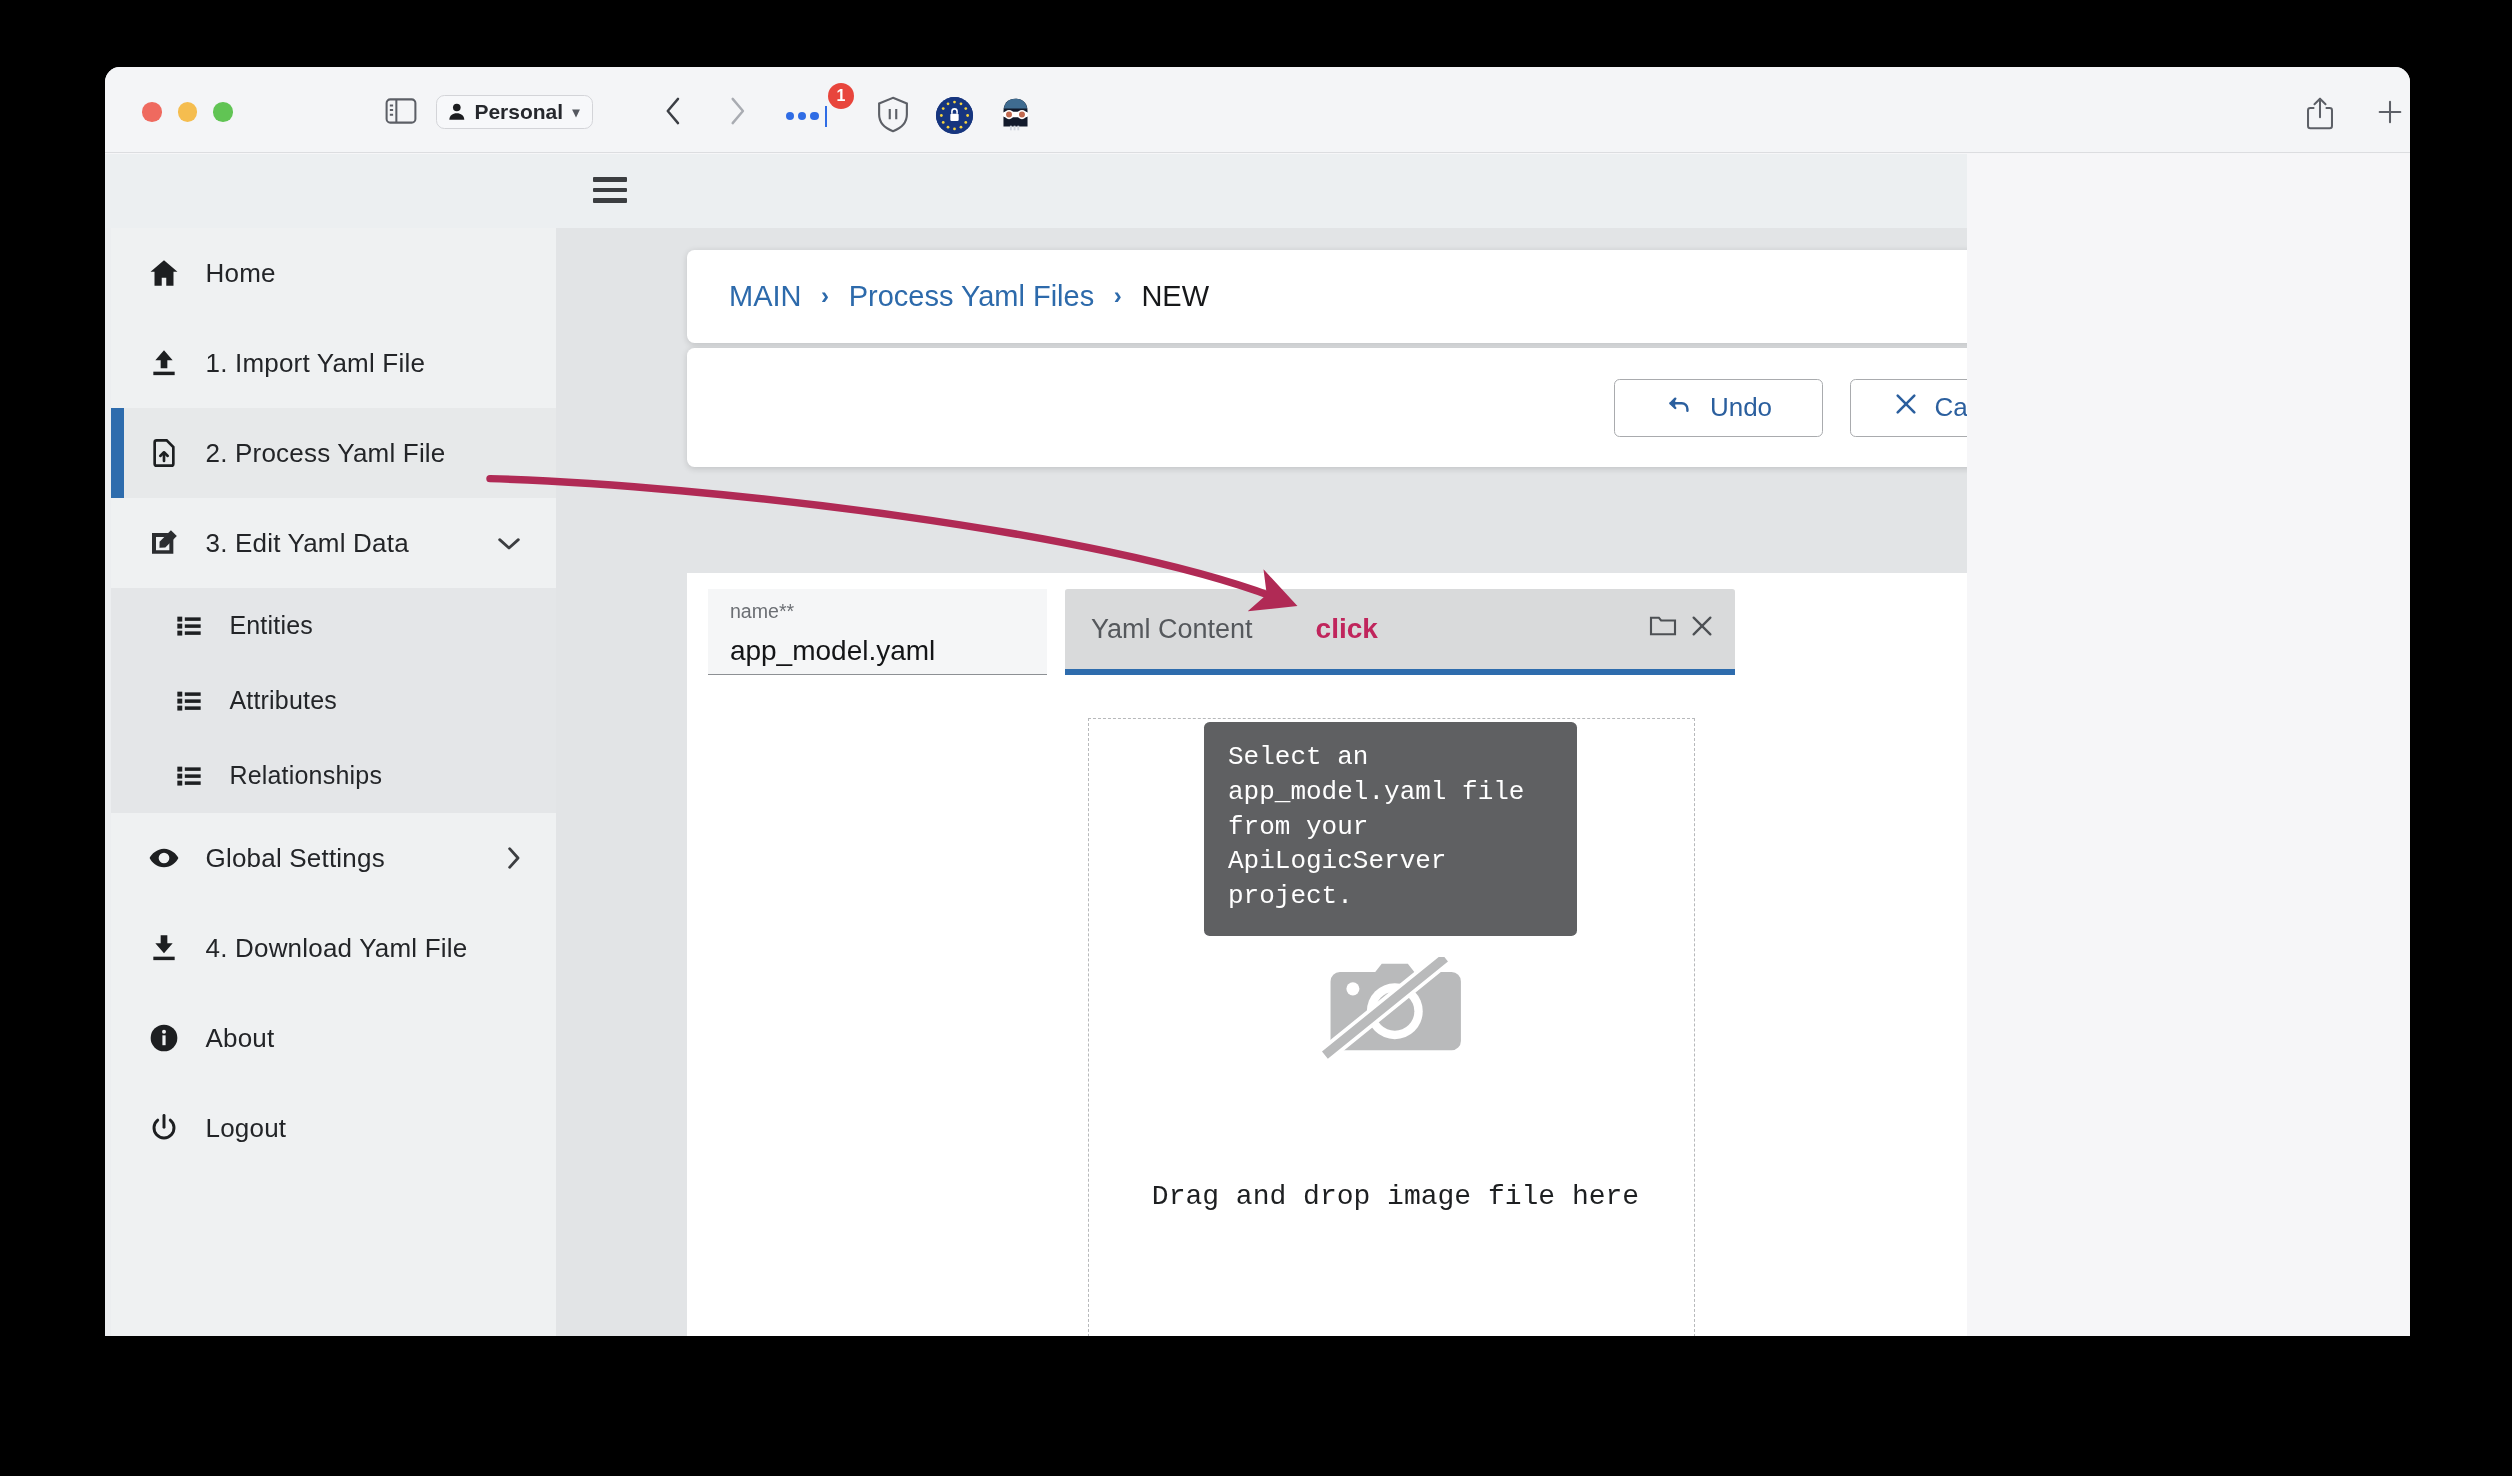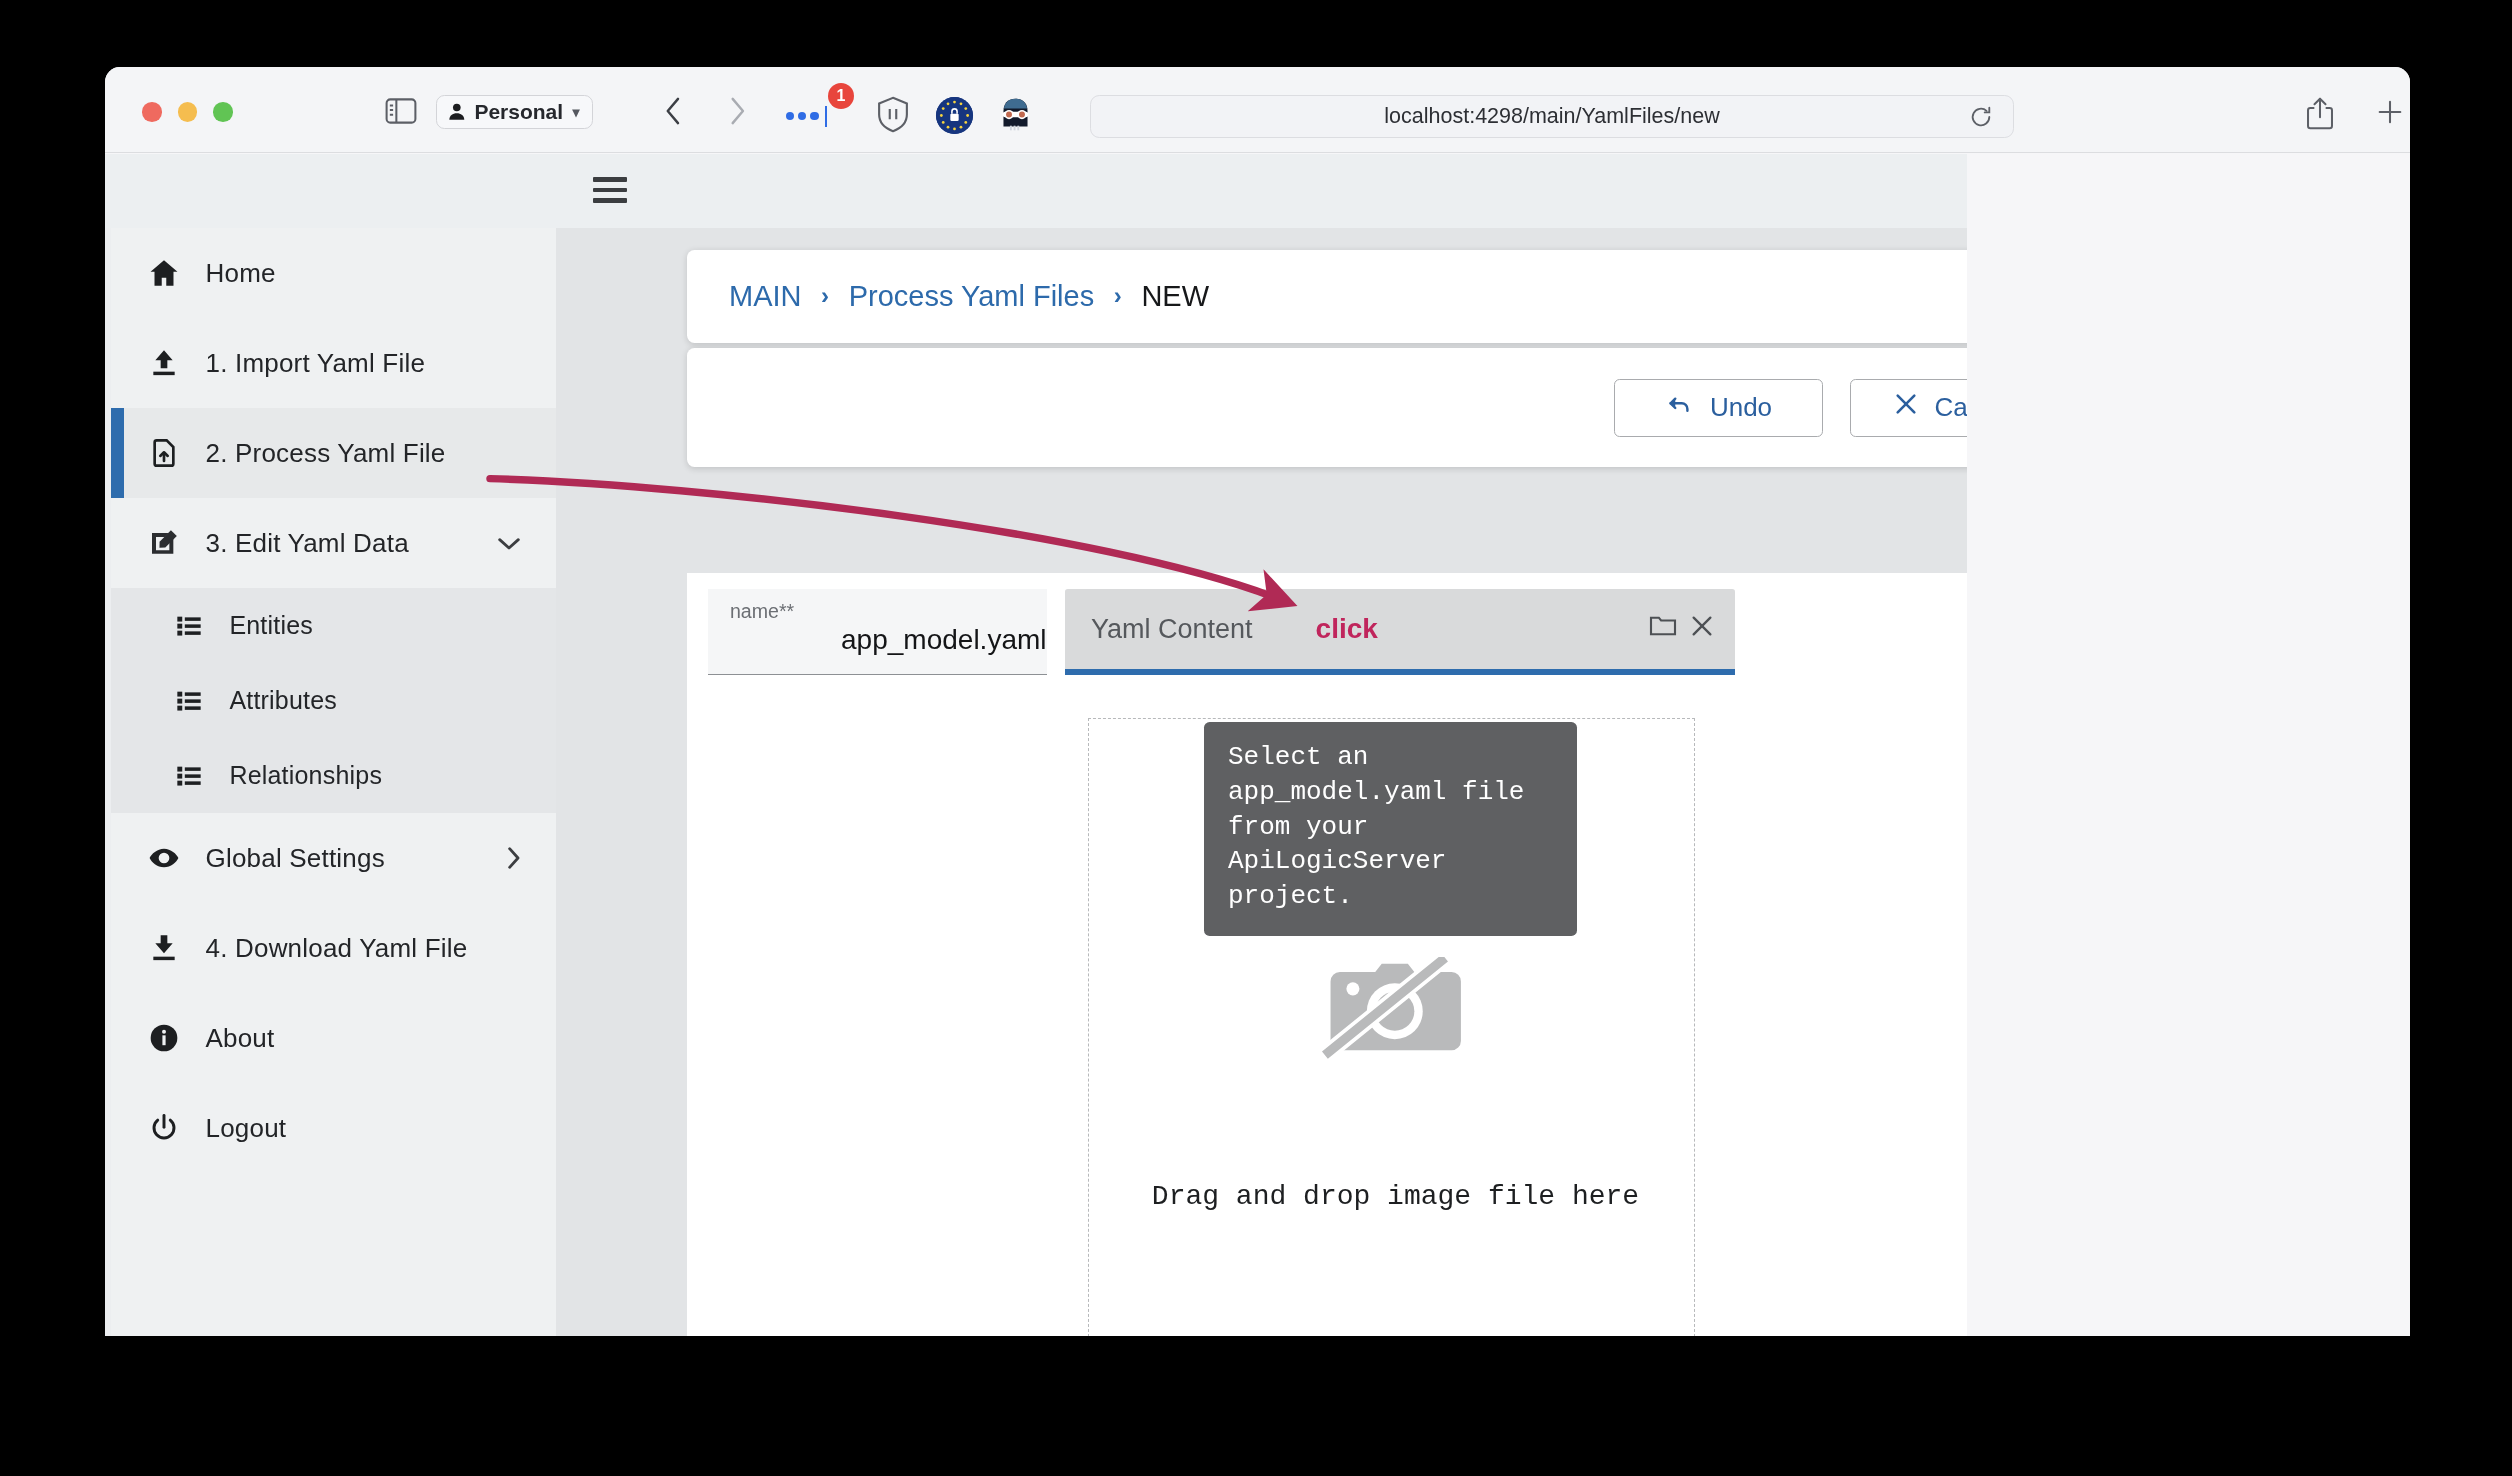--- a/index.html
+++ b/index.html
@@ -185,21 +185,21 @@
     background: #fff;
   }
   .name-field {
     position: absolute; left: 20.5px; top: 16px;
     width: 339px; height: 86px;
     background: #f5f6f7;
     border-bottom: 1.9px solid #8d9094;
     padding: 11.2px 0 0 22.4px;
   }
   .name-field .flabel { font-size: 19.6px; color: #6c6f74; display: block; }
-  .name-field .fvalue { font-size: 28px; color: #141517; display: block; margin-top: 1px; text-align: right; }
+  .name-field .fvalue { font-size: 28px; color: #141517; display: block; margin-top: 12px; }
 
   .tabbar {
     position: absolute; left: 378px; top: 16px;
     width: 670px; height: 86px;
     background: #d9dadb;
     border-bottom: 6.5px solid #2e6cad;
     border-radius: 2.8px 2.8px 0 0;
     display: flex; align-items: center;
   }
   .tab-label { font-size: 27px; color: #55585c; margin-left: 26px; }
@@ -347,29 +347,20 @@
         <circle cx="14" cy="19" r="3.2" fill="#c1694f"></circle>
           <circle cx="28" cy="19" r="3.2" fill="#c1694f"></circle>
         <g fill="#cfd5dc">
             <rect x="15" y="31" width="2" height="5"></rect>
             <rect x="19" y="31" width="2" height="5"></rect>
             <rect x="23" y="31" width="2" height="5"></rect>
           </g>
       </svg>
     </div>
 
-    <div class="urlbar">
-      <span class="url-text">localhost:4298/main/YamlFiles/new</span>
-      <span class="reload">
-        <svg width="24" height="24" viewBox="0 0 26 26" fill="none" stroke="#5d6067" stroke-width="2" stroke-linecap="round">
-          <path d="M22 13a9 9 0 11-3-6.7"></path>
-            <polyline points="22,3 22,8 17,8"></polyline>
-        </svg>
-      </span>
-    </div>
 
     <div class="tb-icon tb-share">
       <svg width="30" height="35" viewBox="0 0 32 38" fill="none" stroke="#5d6067" stroke-width="2.2" stroke-linecap="round" stroke-linejoin="round">
         <path d="M9 13H5.5A2.5 2.5 0 003 15.5v17A2.5 2.5 0 005.5 35h21a2.5 2.5 0 002.5-2.5v-17A2.5 2.5 0 0026.5 13H23"></path>
         <line x1="16" y1="3" x2="16" y2="23"></line>
           <polyline points="10,9 16,3 22,9"></polyline>
       </svg>
     </div>
     <div class="tb-icon tb-plus">
       <svg width="30" height="30" viewBox="0 0 32 32" fill="none" stroke="#5d6067" stroke-width="2.2" stroke-linecap="round">

